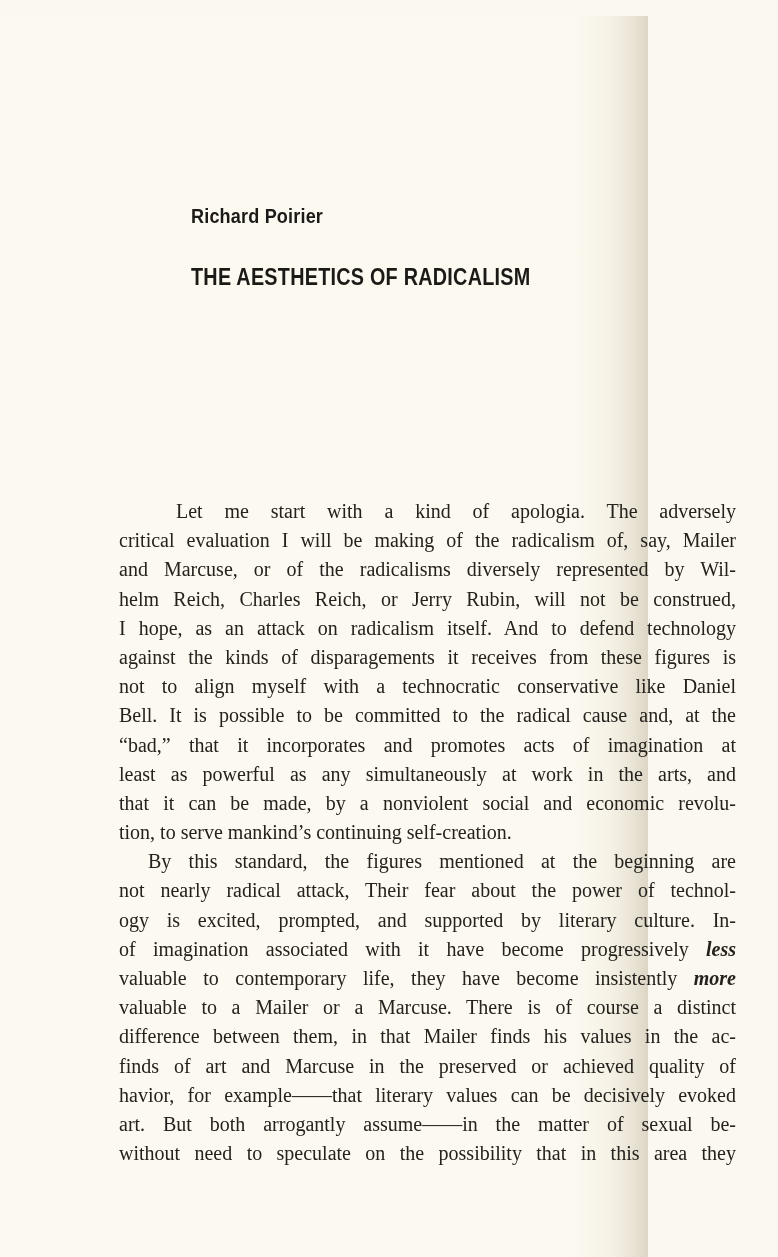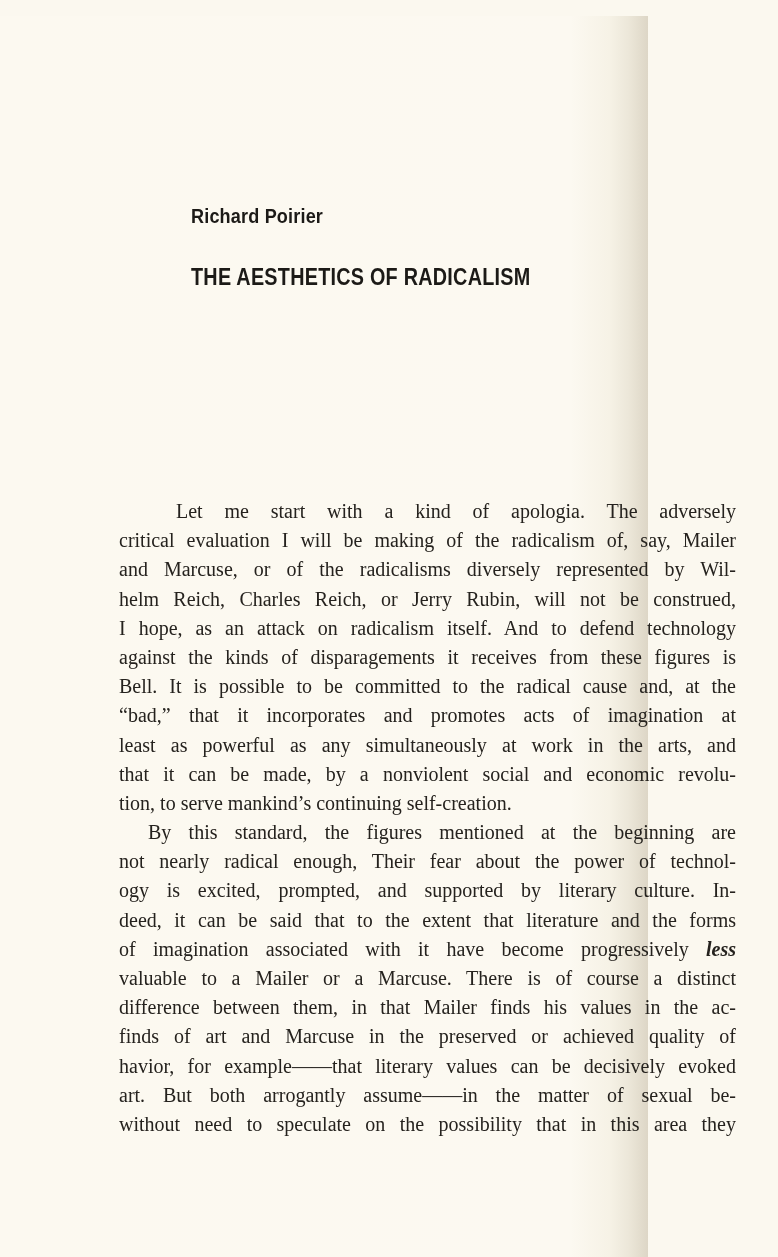--- a/index.html
+++ b/index.html
@@ -87,33 +87,34 @@
 
   <div class="body-text">
 
     <div>
       <span class="line indent-first">Let me start with a kind of apologia. The adversely</span>
       <span class="line">critical evaluation I will be making of the radicalism of, say, Mailer</span>
       <span class="line">and Marcuse, or of the radicalisms diversely represented by Wil-</span>
       <span class="line">helm Reich, Charles Reich, or Jerry Rubin, will not be construed,</span>
       <span class="line">I hope, as an attack on radicalism itself. And to defend technology</span>
       <span class="line">against the kinds of disparagements it receives from these figures is</span>
+      <span class="line">not to align myself with a technocratic conservative like Daniel</span>
       <span class="line">Bell. It is possible to be committed to the radical cause and, at the</span>
       <span class="line">“bad,” that it incorporates and promotes acts of imagination at</span>
       <span class="line">least as powerful as any simultaneously at work in the arts, and</span>
       <span class="line">that it can be made, by a nonviolent social and economic revolu-</span>
       <span class="line last">tion, to serve mankind’s continuing self-creation.</span>
     </div>
 
     <div>
       <span class="line indent-para">By this standard, the figures mentioned at the beginning are</span>
-      <span class="line">not nearly radical enough, Their fear about the power of technol-</span>
+      <span class="line">not nearly radical attack, Their fear about the power of technol-</span>
       <span class="line">ogy is excited, prompted, and supported by literary culture. In-</span>
-      <span class="line">deed, it can be said that to the extent that literature and the forms</span>
       <span class="line"><span>of imagination associated with it have become progressively </span><em>less</em></span>
+      <span class="line"><span>valuable to contemporary life, they have become insistently </span><em>more</em></span>
       <span class="line">valuable to a Mailer or a Marcuse. There is of course a distinct</span>
       <span class="line">difference between them, in that Mailer finds his values in the ac-</span>
       <span class="line">finds of art and Marcuse in the preserved or achieved quality of</span>
       <span class="line">havior, for example——that literary values can be decisively evoked</span>
       <span class="line">art. But both arrogantly assume——in the matter of sexual be-</span>
       <span class="line">without need to speculate on the possibility that in this area they</span>
     </div>
   </div>
 
 </div>

